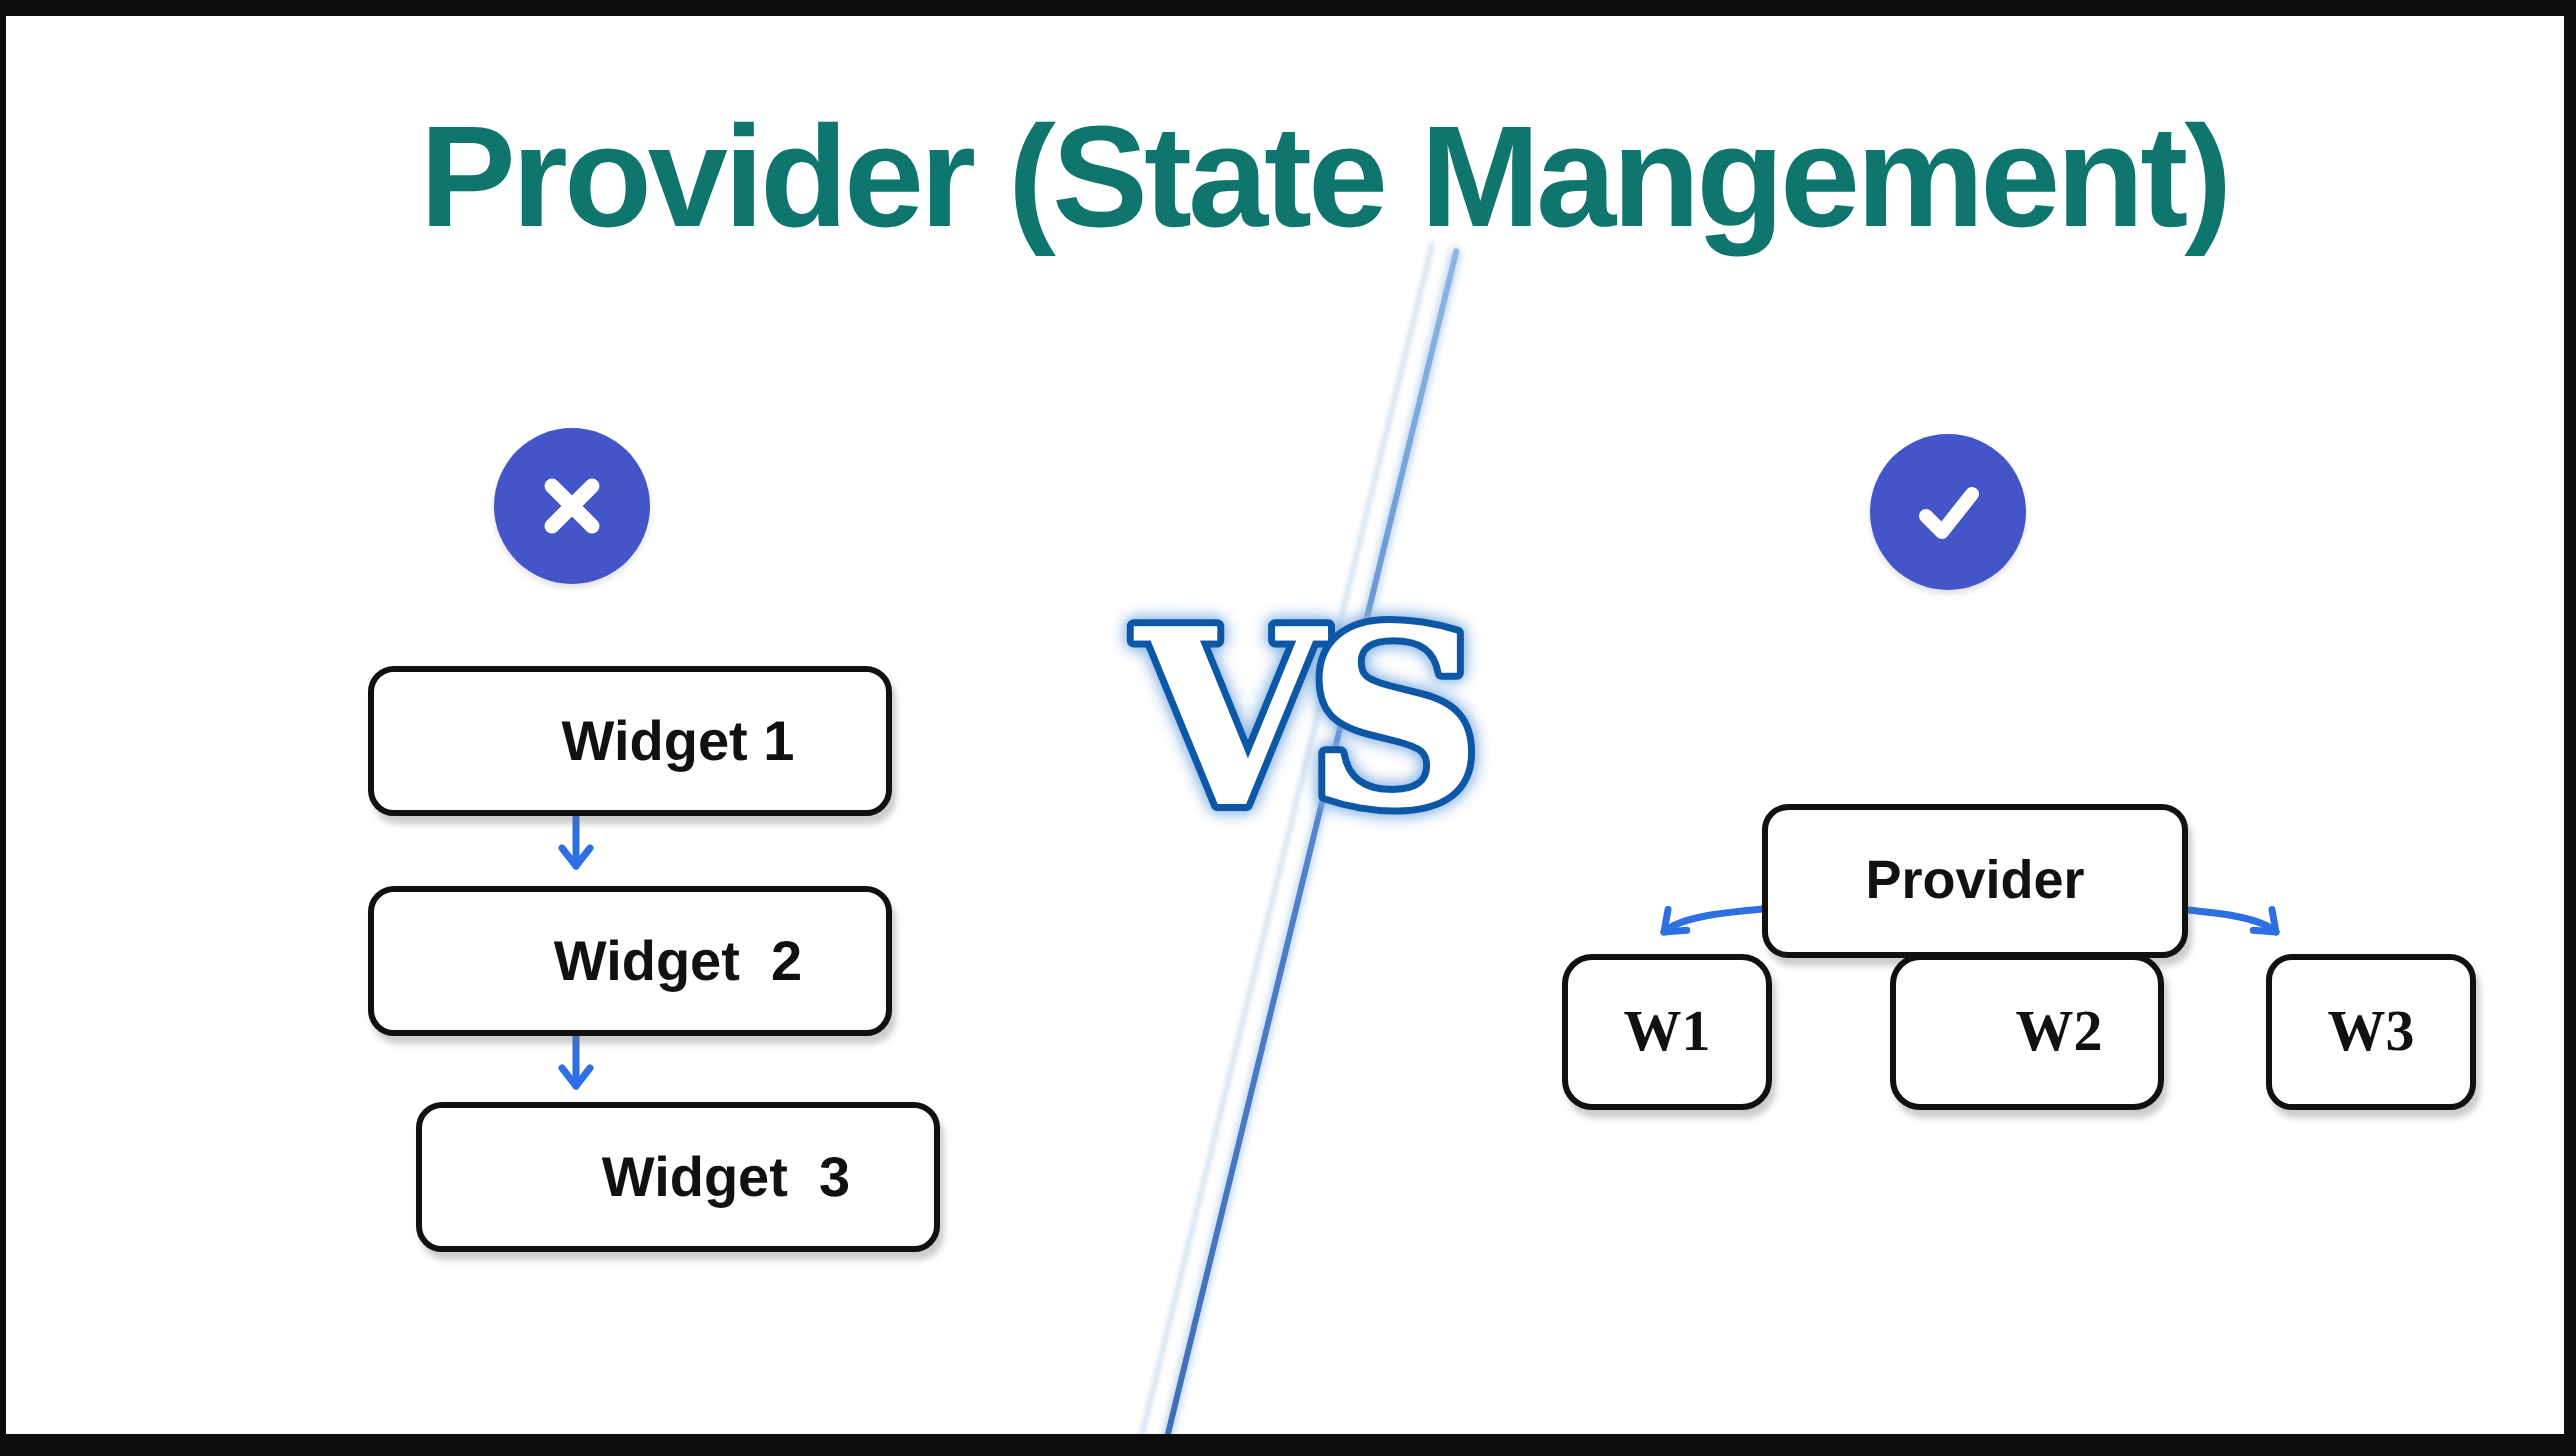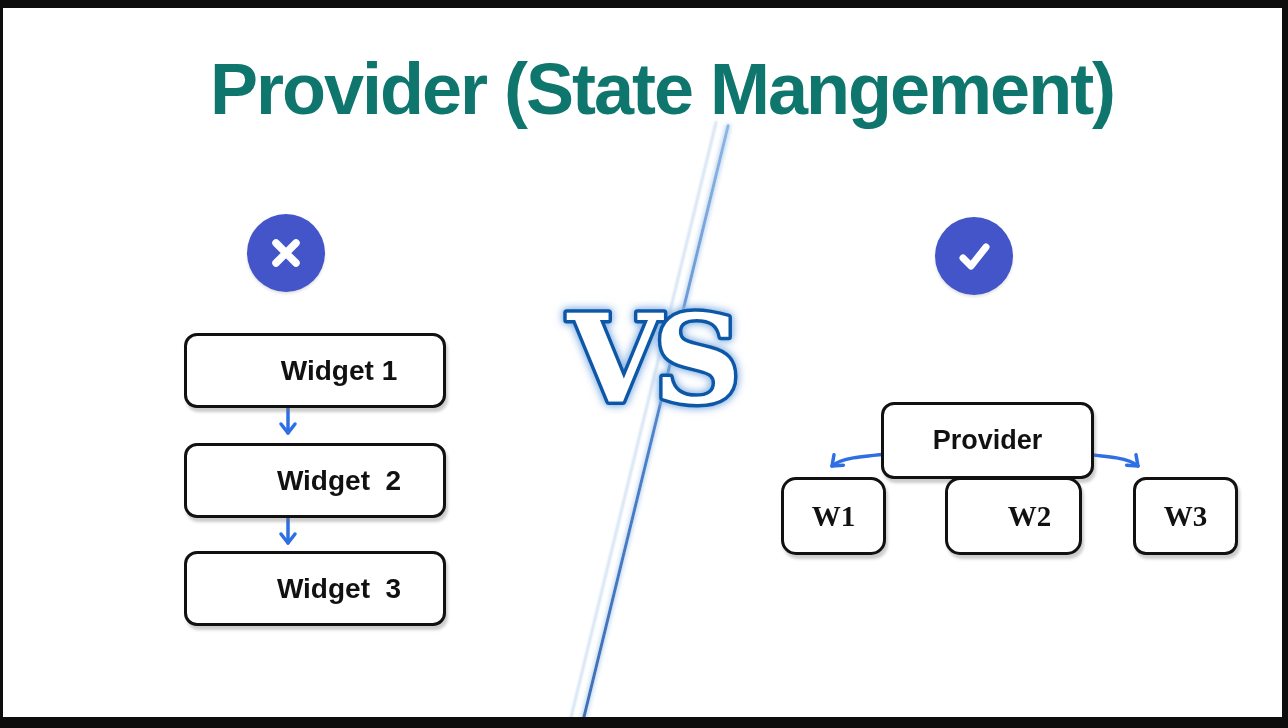--- a/index.html
+++ b/index.html
@@ -98,21 +98,21 @@
   .node .label {
     font-weight: bold;
     color: #111111;
     white-space: pre;
     font-family: "Liberation Sans", sans-serif;
   }
   .widget-node { left: 184px; width: 208px; height: 69px; padding-left: 48px; }
   .widget-node .label { font-size: 28px; }
   .widget-1 { top: 333px; }
   .widget-2 { top: 443px; }
-  .widget-3 { top: 551px; }
+  .widget-3 { top: 551px; margin-left: 24px; }
 
   .provider-node { left: 881px; top: 366px; width: 207px; height: 71px; margin-top: 36px; }
   .provider-node .label { font-size: 27px; }
 
   .w-node { top: 477px; width: 99px; height: 72px; border-radius: 15px; }
   .w-node .label { font-size: 29px; font-family: Liberation Serif, serif; }
   .w-1 { left: 781px; }
   .w-2 { left: 945px; padding-left: 32px; }
   .w-3 { left: 1133px; border-radius: 13px; }
 

